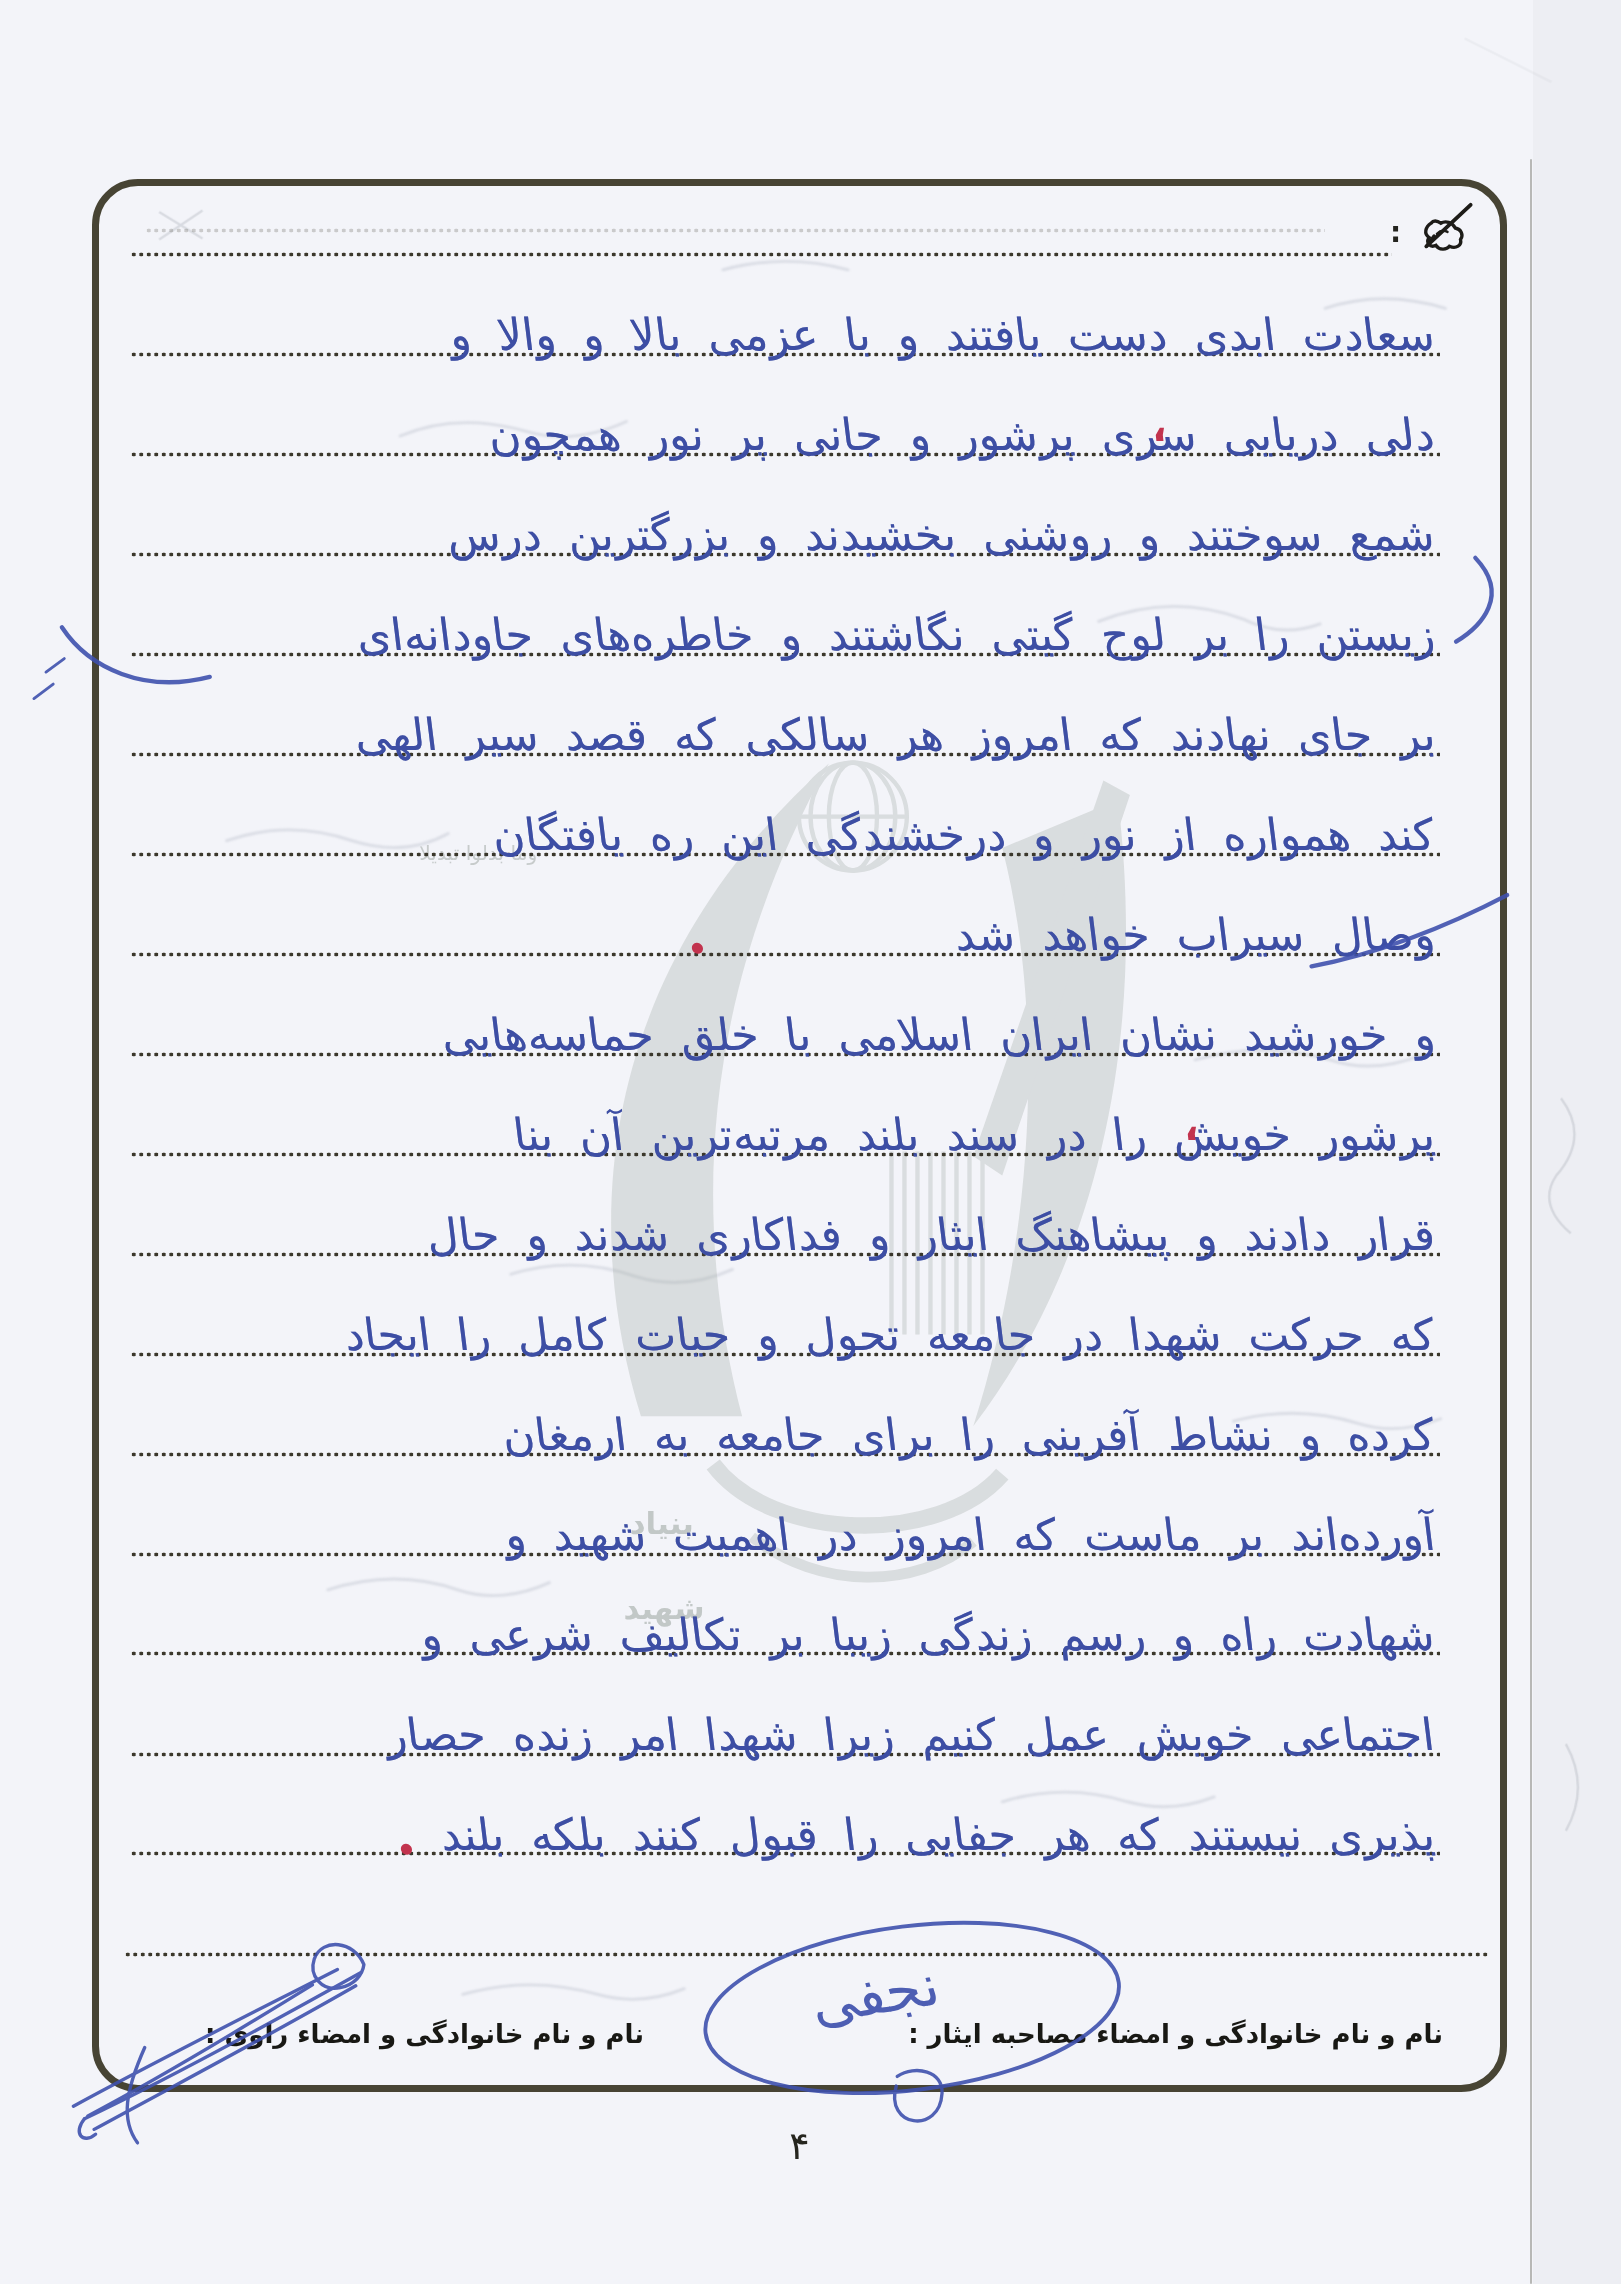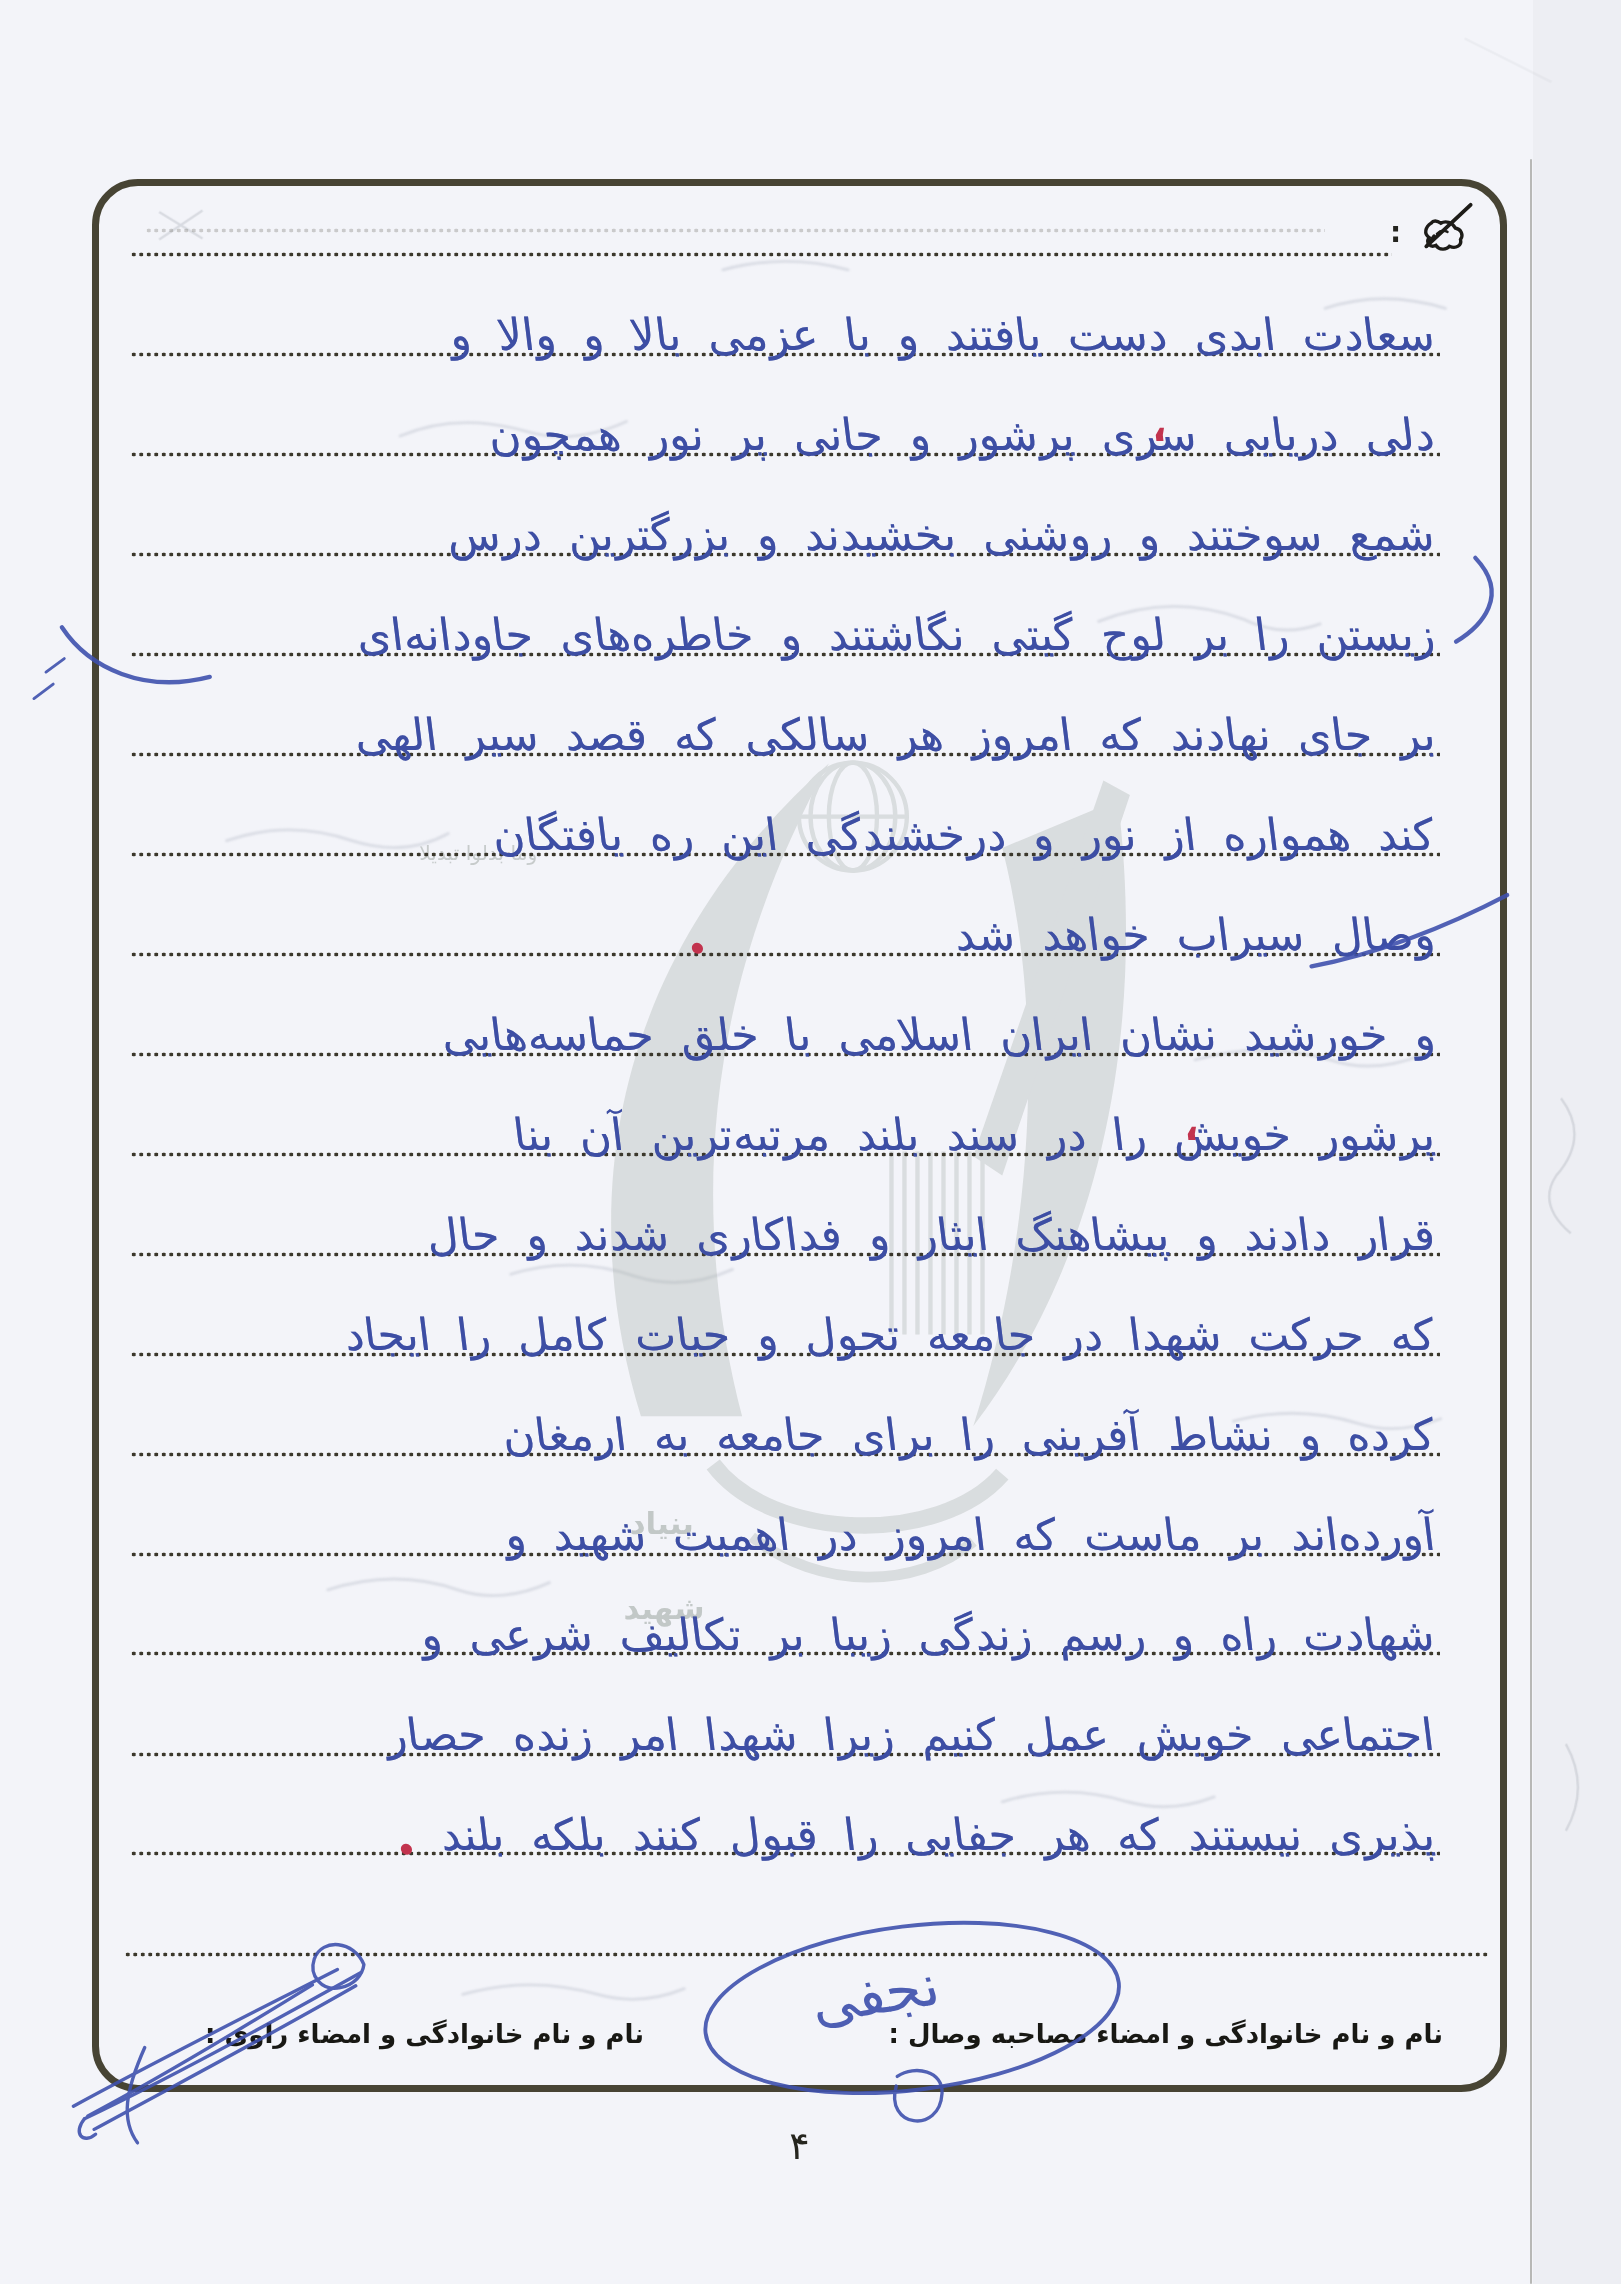--- a/index.html
+++ b/index.html
@@ -156,21 +156,21 @@
     <path d="M 46 44 C 34 52 30 66 42 74 C 34 84 44 96 56 90 C 62 100 78 100 84 92 C 98 98 110 90 107 78 C 114 68 108 56 96 54 C 90 42 76 38 66 44 C 58 38 50 38 46 44 Z" stroke-width="7"></path>
     <path d="M 58 66 C 64 60 72 58 80 62" stroke-width="5"></path>
   </g>
 </svg>
 
 <span class="red-mark" style="left:1151px;top:407px;">،</span>
 <span class="red-mark dot" style="left:691px;top:940px;">●</span>
 <span class="red-mark" style="left:1183px;top:1106px;">،</span>
 <span class="red-mark dot" style="left:400px;top:1841px;">●</span>
 
-<div class="bottom-label" style="right:179px;">نام و نام خانوادگی و امضاء مصاحبه وصال :</div>
+<div class="bottom-label" style="right:179px;">نام و نام خانوادگی و امضاء مصاحبه ایثار :</div>
 <div class="bottom-label" style="right:978px;">نام و نام خانوادگی و امضاء راوی :</div>
 
 <svg class="layer" viewBox="0 0 3366 4741">
   <g stroke="#3f51ad" fill="none" stroke-linecap="round" opacity="0.9">
     <ellipse cx="1893" cy="4168" rx="432" ry="170" stroke-width="8" transform="rotate(-7 1893 4168)"></ellipse>
     <path d="M 1860 4330 C 1835 4415 1950 4432 1955 4345 C 1958 4300 1900 4285 1862 4310" stroke-width="7"></path>
     <g stroke-width="7">
       <path d="M 755 4078 C 735 4028 668 4022 652 4066 C 640 4102 668 4134 706 4126 C 735 4120 752 4100 755 4078"></path>
       <path d="M 748 4095 C 560 4200 340 4320 175 4398"></path>
       <path d="M 738 4122 C 550 4230 360 4330 195 4420"></path>

